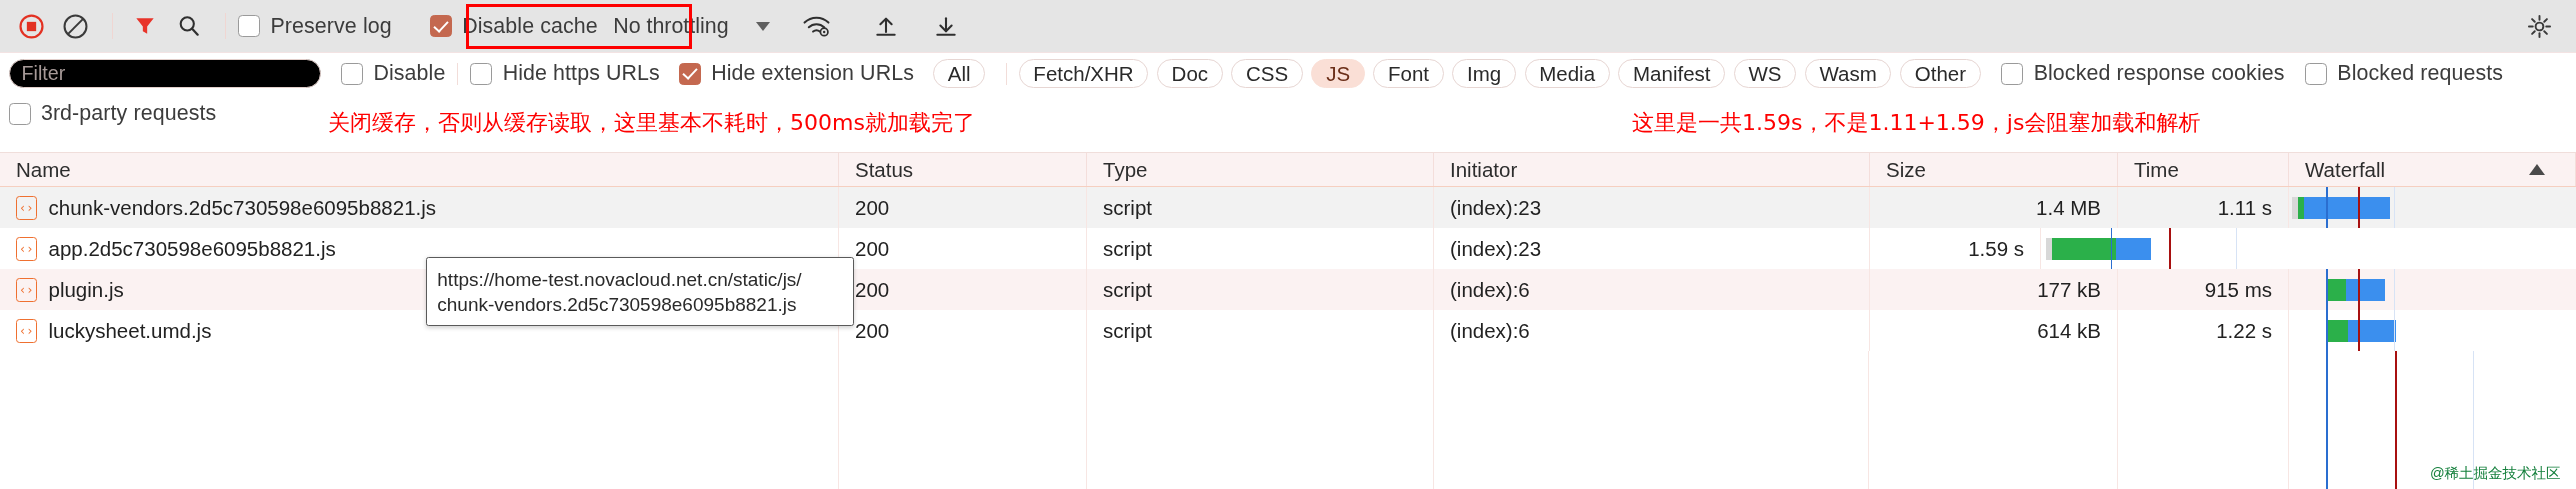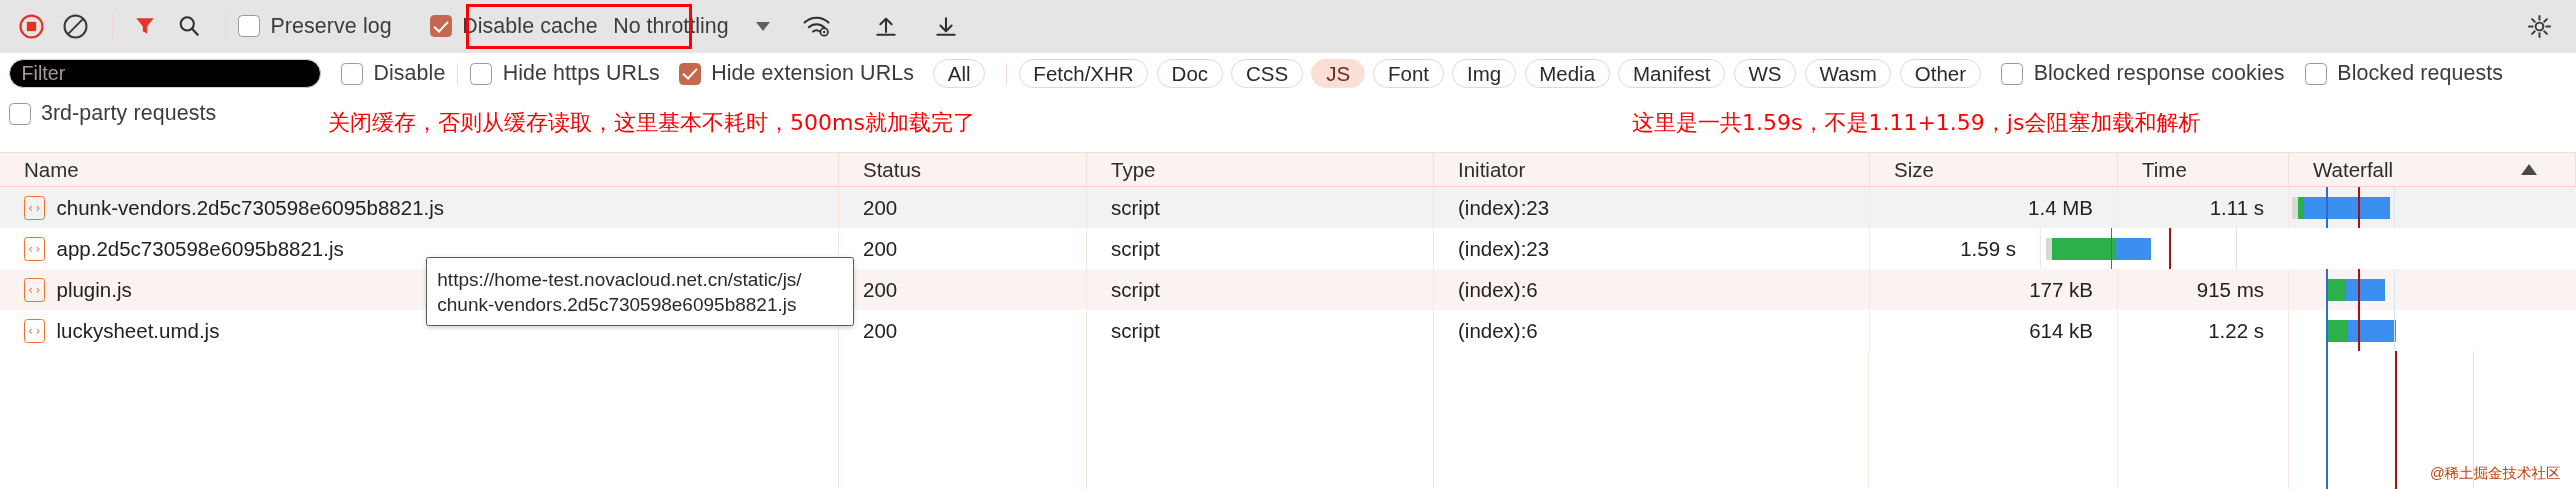--- a/index.html
+++ b/index.html
@@ -173,21 +173,21 @@
   .thead {
     display: flex;
     height: 34px;
     background: #fbf2f2;
     align-items: center;
     border-bottom: 0.9px solid #f6cfc0;
     font-size: 20.5px;
     color: #2d2d2d;
   }
   .th, .td {
-    padding: 0 24px;
+    padding: 0 16px;
     overflow: hidden;
     white-space: nowrap;
     display: flex;
     align-items: center;
     height: 100%;
   }
   .th { border-right: 0.9px solid #f4dedb; }
   .col-name      { width: 839px; flex: none; }
   .col-status    { width: 248px; flex: none; }
   .col-type      { width: 347px; flex: none; }
@@ -265,21 +265,21 @@
     line-height: 1.32;
     color: #2a2a2a;
     z-index: 30;
     box-shadow: 0 1.7px 4.3px rgba(0,0,0,.18);
   }
 
   .watermark {
     position: absolute;
     right: 15.4px; bottom: 6.8px;
     font-size: 14.5px;
-    color: #c2410c;
+    color: #15803d;
   }
 
   svg { display: block; }
 </style>
 </head>
 <body>
 
 <div id="app">
 
   <div class="toolbar">

